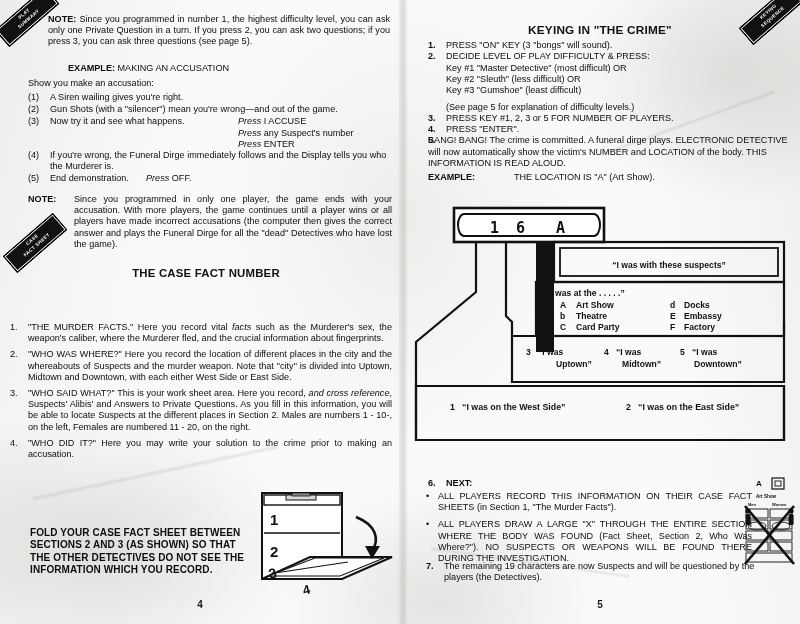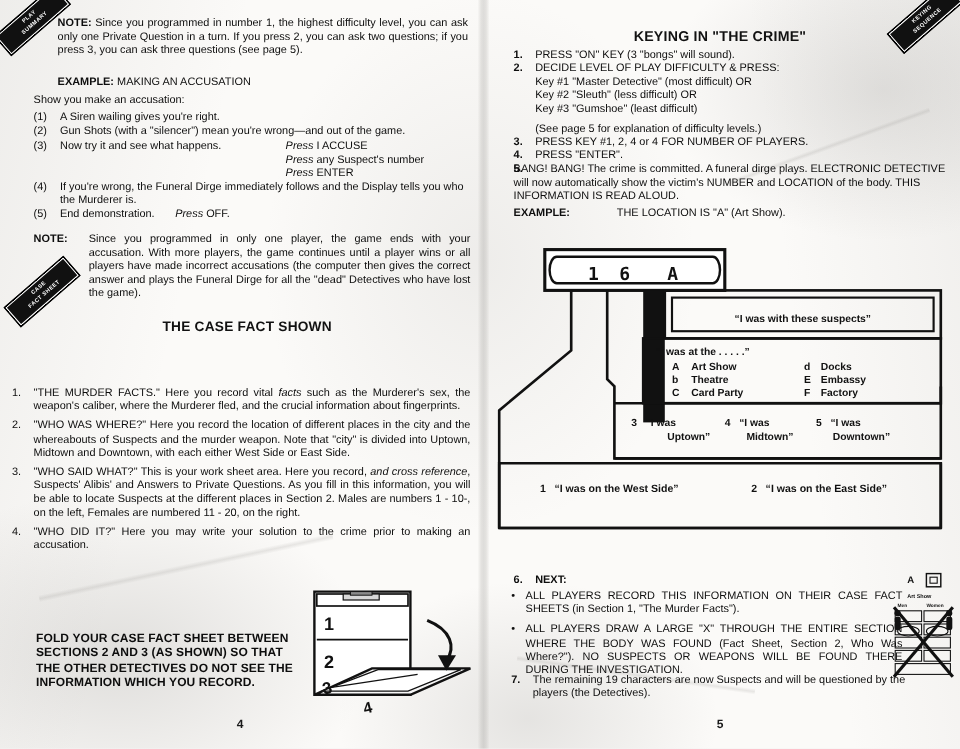--- a/index.html
+++ b/index.html
@@ -120,21 +120,21 @@
     <span>FACT SHEET</span>
   </div>
 
   <div class="col" style="left:48px; top:14px; width:342px;">
     <div class="txt just" style="text-indent:0;">
       <span class="b">NOTE:</span>
       <span>Since you programmed in number 1, the highest difficulty level, you can ask only one Private Question in a turn. If you press 2, you can ask two questions; if you press 3, you can ask three questions (see page 5).</span>
     </div>
   </div>
 
-  <div class="col" style="left:24px; top:63px; width:362px;padding-left:24px;">
+  <div class="col" style="left:44px; top:63px; width:362px;padding-left:24px;">
     <div class="txt">
       <span class="b">EXAMPLE:</span>
       <span>MAKING AN ACCUSATION</span>
     </div>
   </div>
 
   <div class="col" style="left:28px; top:78px; width:362px;">
     <div class="txt">Show you make an accusation:</div>
   </div>
 
@@ -183,21 +183,21 @@
   </div>
 
   <div class="col" style="left:28px; top:194px; width:364px;">
     <div class="row">
       <div class="mk txt b" style="width:46px;">NOTE:</div>
       <div class="bd txt just">Since you programmed in only one player, the game ends with your accusation. With more players, the game continues until a player wins or all players have made incorrect accusations (the computer then gives the correct answer and plays the Funeral Dirge for all the "dead" Detectives who have lost the game).</div>
     </div>
   </div>
 
   <div class="col" style="left:20px; top:264px; width:372px;">
-    <div class="h2">THE CASE FACT SHOWN</div>
+    <div class="h2">THE CASE FACT NUMBER</div>
   </div>
 
 
   <div class="col" style="left:10px; top:322px; width:382px;">
 
     <div class="row" style="margin-bottom:5px;">
       <div class="mk txt" style="width:18px;">1.</div>
       <div class="bd txt just"><span>"THE MURDER FACTS." Here you record vital </span><span class="i">facts</span><span> such as the Murderer's sex, the weapon's caliber, where the Murderer fled, and the crucial information about fingerprints.</span></div>
     </div>
 
@@ -275,21 +275,21 @@
   <div class="col" style="left:46px; top:63px; width:346px;">
     <div class="txt">Key #1  "Master Detective" (most difficult) OR</div>
     <div class="txt">Key #2  "Sleuth" (less difficult) OR</div>
     <div class="txt">Key #3  "Gumshoe" (least difficult)</div>
     <div class="txt" style="margin-top:5px;">(See page 5 for explanation of difficulty levels.)</div>
   </div>
 
   <div class="col" style="left:28px; top:113px; width:364px;">
     <div class="row">
       <div class="mk txt b" style="width:18px;">3.</div>
-      <div class="bd txt">PRESS KEY #1, 2, 4 or 4 FOR NUMBER OF PLAYERS.</div>
+      <div class="bd txt">PRESS KEY #1, 2, 3 or 5 FOR NUMBER OF PLAYERS.</div>
     </div>
     <div class="row">
       <div class="mk txt b" style="width:18px;">4.</div>
       <div class="bd txt">PRESS "ENTER".</div>
     </div>
     <div class="row">
       <div class="mk txt b" style="width:18px;">5.</div>
       <div class="bd txt" style="margin-left:-18px;">BANG! BANG! The crime is committed. A funeral dirge plays. ELECTRONIC DETECTIVE will now automatically show the victim's NUMBER and LOCATION of the body. THIS INFORMATION IS READ ALOUD.</div>
     </div>
   </div>

